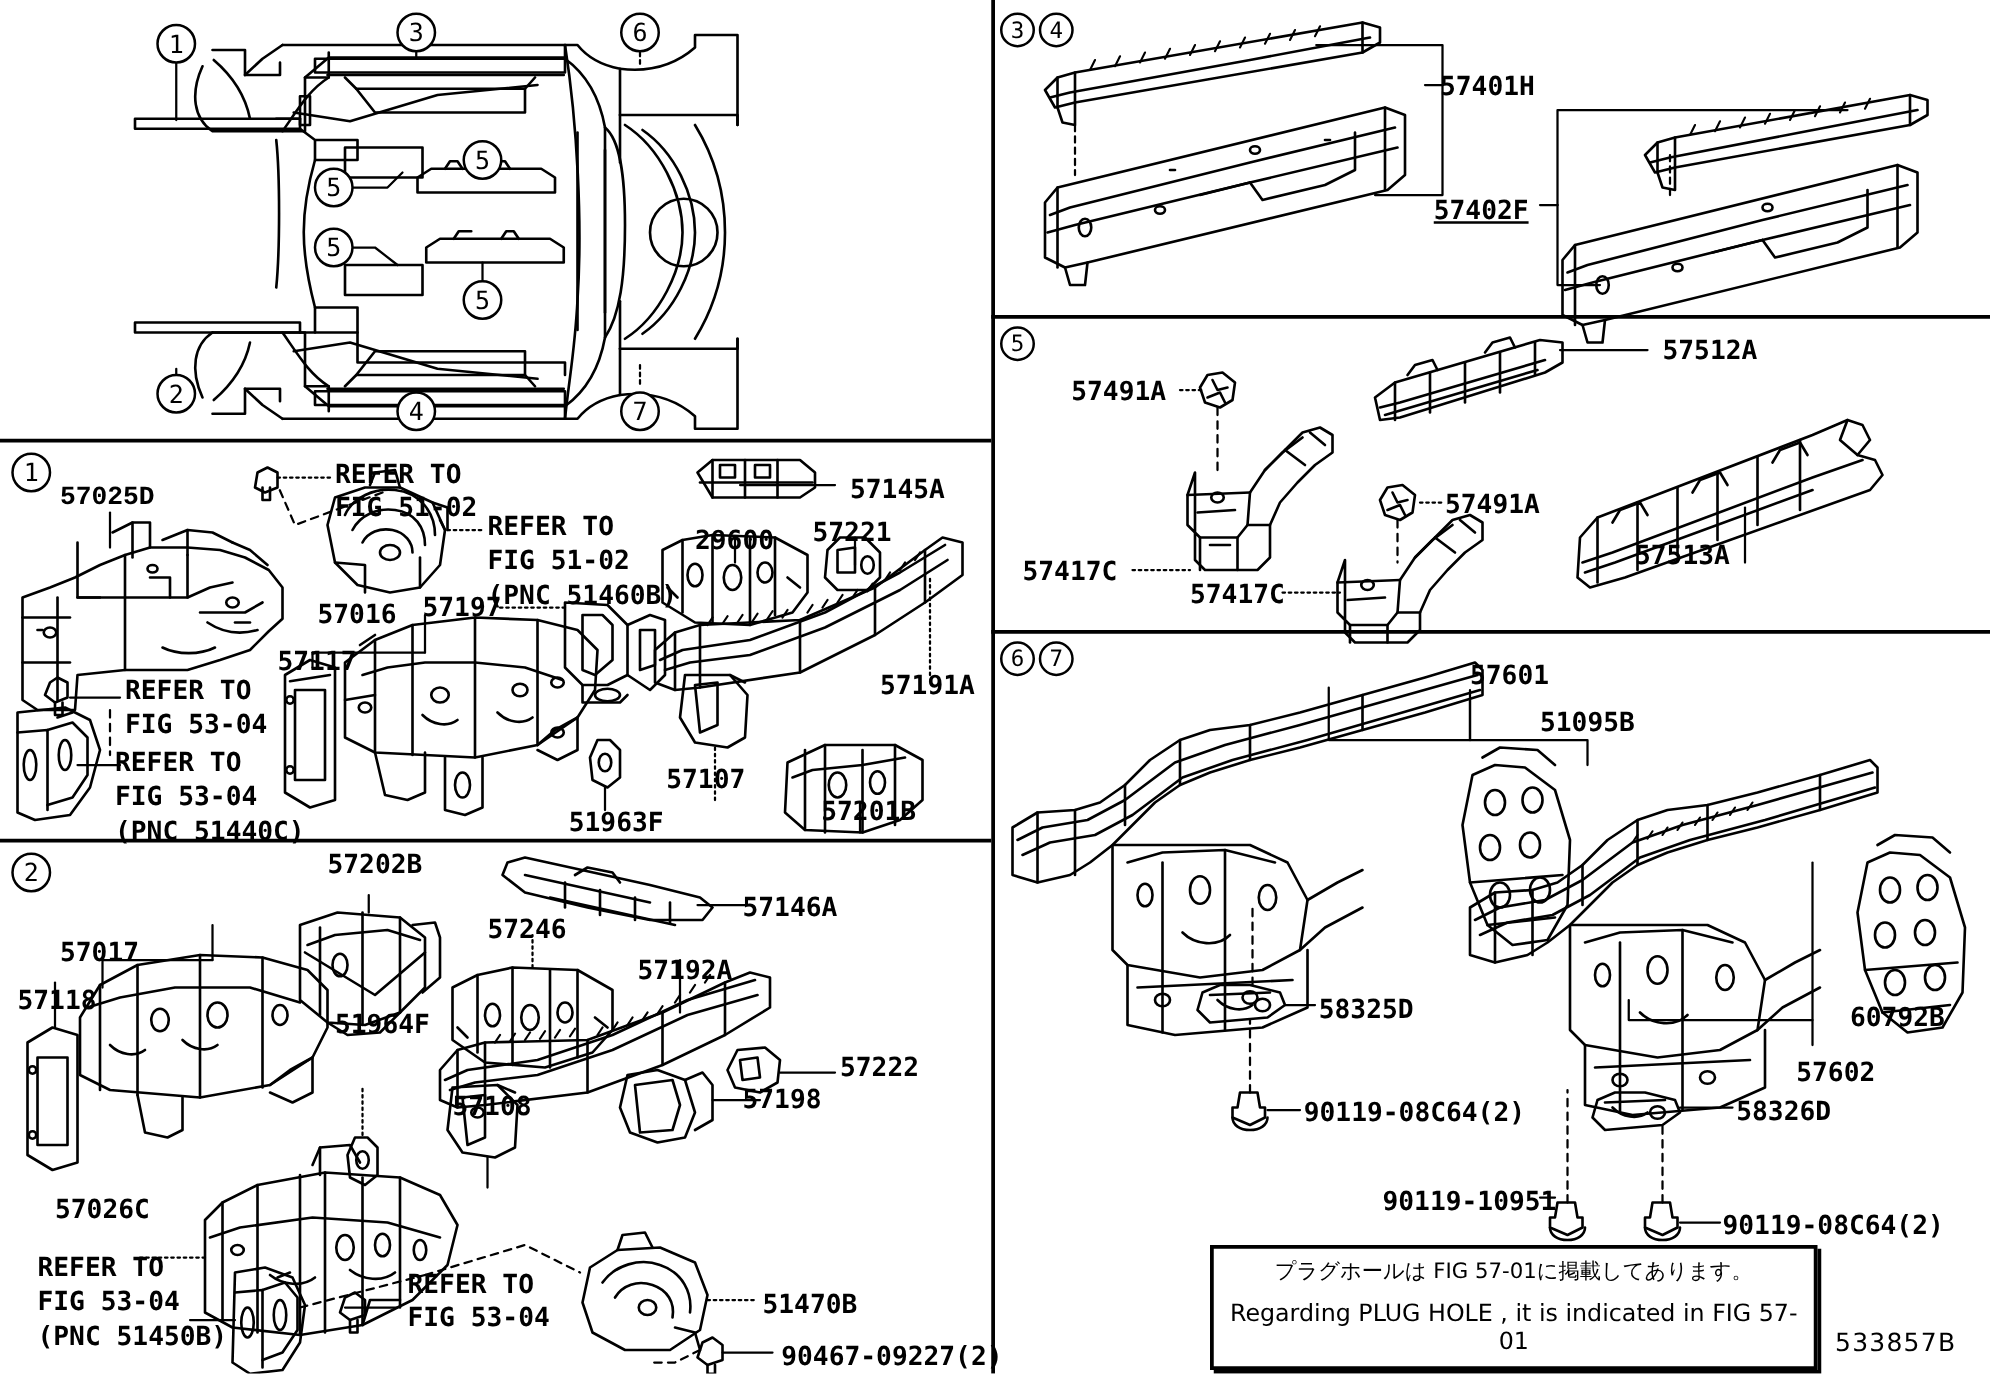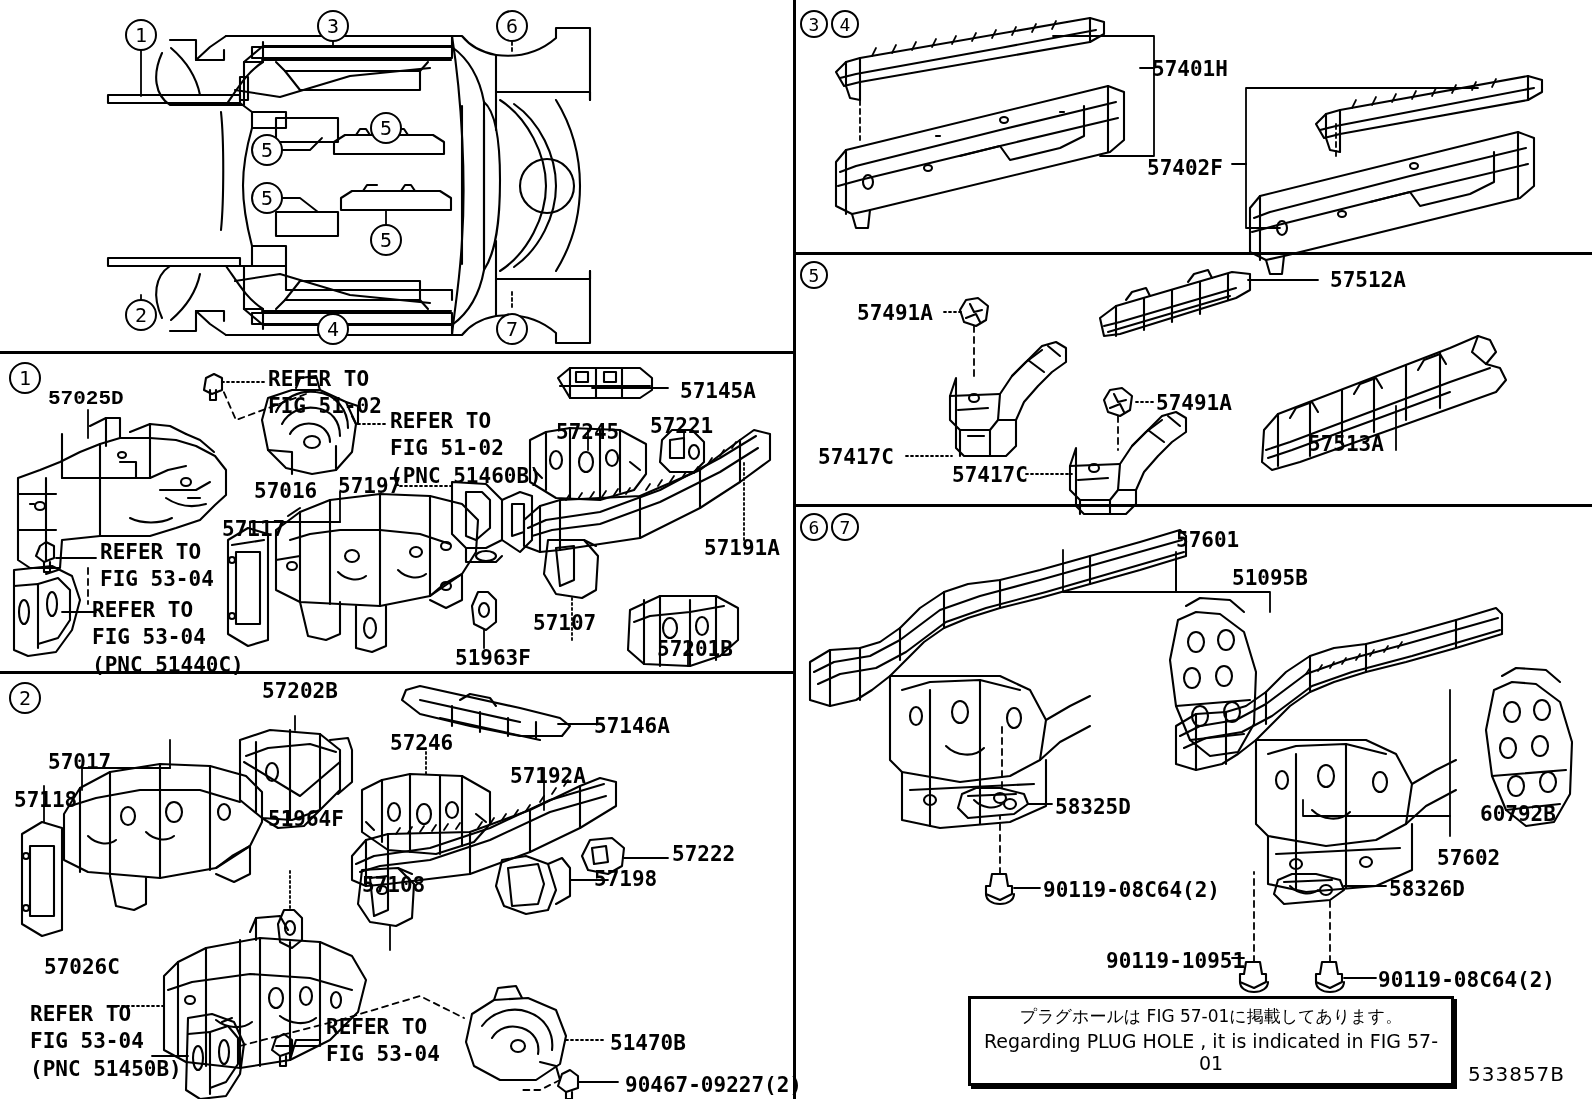--- a/index.html
+++ b/index.html
@@ -55,21 +55,21 @@
     position:absolute;
     border:3px solid #000;
     background:#fff;
     box-shadow:3px 3px 0 #000;
     text-align:center;
     box-sizing:border-box;
     padding:6px 10px 8px 10px;
   }
   #notebox .jp{
     font-family:"DejaVu Sans","Liberation Sans",sans-serif;
-    font-size:17px;font-weight:normal;display:block;margin-bottom:2px;
+    font-size:17px;font-weight:normal;display:block;margin-bottom:12px;
   }
   #notebox .en{
     font-family:"DejaVu Sans","Liberation Sans",sans-serif;
     font-size:19px;font-weight:normal;display:block;margin-bottom:1px;
   }
   #notebox .rf{
     font-family:"DejaVu Sans Mono","Liberation Mono",monospace;
     font-size:18px;font-weight:bold;display:block;
   }
   #docid{
@@ -767,21 +767,21 @@
   <div class="bub small" style="left:800px;top:513px;">6</div>
   <div class="bub small" style="left:831px;top:513px;">7</div>
 
   <div class="lbl" style="left:48px;top:386px;font-family:Liberation Mono, monospace;">57025D</div>
   <div class="lbl ref" style="left:268px;top:366px;">REFER TO
 FIG 51-02</div>
   <div class="lbl ref" style="left:390px;top:408px;">REFER TO
 FIG 51-02
 (PNC 51460B)</div>
   <div class="lbl" style="left:680px;top:378px;">57145A</div>
-  <div class="lbl" style="left:556px;top:419px;">57245</div>
+  <div class="lbl" style="left:556px;top:419px;">29600</div>
   <div class="lbl" style="left:650px;top:413px;">57221</div>
   <div class="lbl" style="left:254px;top:478px;">57016</div>
   <div class="lbl" style="left:338px;top:473px;">57197</div>
   <div class="lbl" style="left:222px;top:516px;">57117</div>
   <div class="lbl ref" style="left:100px;top:539px;">REFER TO
 FIG 53-04</div>
   <div class="lbl ref" style="left:92px;top:597px;">REFER TO
 FIG 53-04
 (PNC 51440C)</div>
   <div class="lbl" style="left:704px;top:535px;">57191A</div>
@@ -802,21 +802,21 @@
   <div class="lbl" style="left:44px;top:954px;">57026C</div>
   <div class="lbl ref" style="left:30px;top:1001px;">REFER TO
 FIG 53-04
 (PNC 51450B)</div>
   <div class="lbl ref" style="left:326px;top:1014px;">REFER TO
 FIG 53-04</div>
   <div class="lbl" style="left:610px;top:1030px;">51470B</div>
   <div class="lbl" style="left:625px;top:1072px;">90467-09227(2)</div>
 
   <div class="lbl" style="left:1152px;top:56px;">57401H</div>
-  <div class="lbl" style="left:1147px;top:155px;">57402F</div>
+  <div class="lbl" style="left:1147px;top:155px;text-decoration:underline;">57402F</div>
 
   <div class="lbl" style="left:1330px;top:267px;">57512A</div>
   <div class="lbl" style="left:857px;top:300px;">57491A</div>
   <div class="lbl" style="left:1156px;top:390px;">57491A</div>
   <div class="lbl" style="left:818px;top:444px;">57417C</div>
   <div class="lbl" style="left:1308px;top:431px;">57513A</div>
   <div class="lbl" style="left:952px;top:462px;">57417C</div>
 
   <div class="lbl" style="left:1176px;top:527px;">57601</div>
   <div class="lbl" style="left:1232px;top:565px;text-align:center;">51095B</div>

